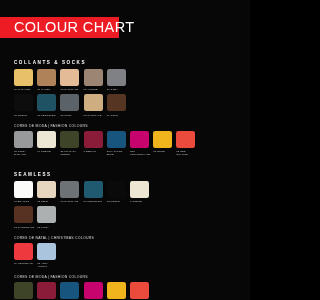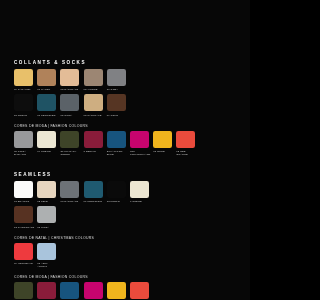--- a/index.html
+++ b/index.html
@@ -102,20 +102,23 @@
   }
 
   .gap-lg { height: 13px; }
   .gap-sm { height: 4px; }
 </style>
 </head>
 <body>
 
 <div class="page" style="background: rgb(7, 7, 7);">
 
+  <div class="banner" style="background: rgb(237, 28, 36);">
+    <div class="banner-title" style="color: rgb(255, 255, 255);">COLOUR CHART</div>
+  </div>
 
   <div class="content">
       <div class="section">
         <div class="section-title">COLLANTS &amp; SOCKS</div>
         <div class="swatch-row">
           <div class="swatch-cell">
             <div class="swatch" style="background: rgb(232, 192, 106);"></div>
             <div class="swatch-label">09 CARAMEL</div>
           </div>
           <div class="swatch-cell">

